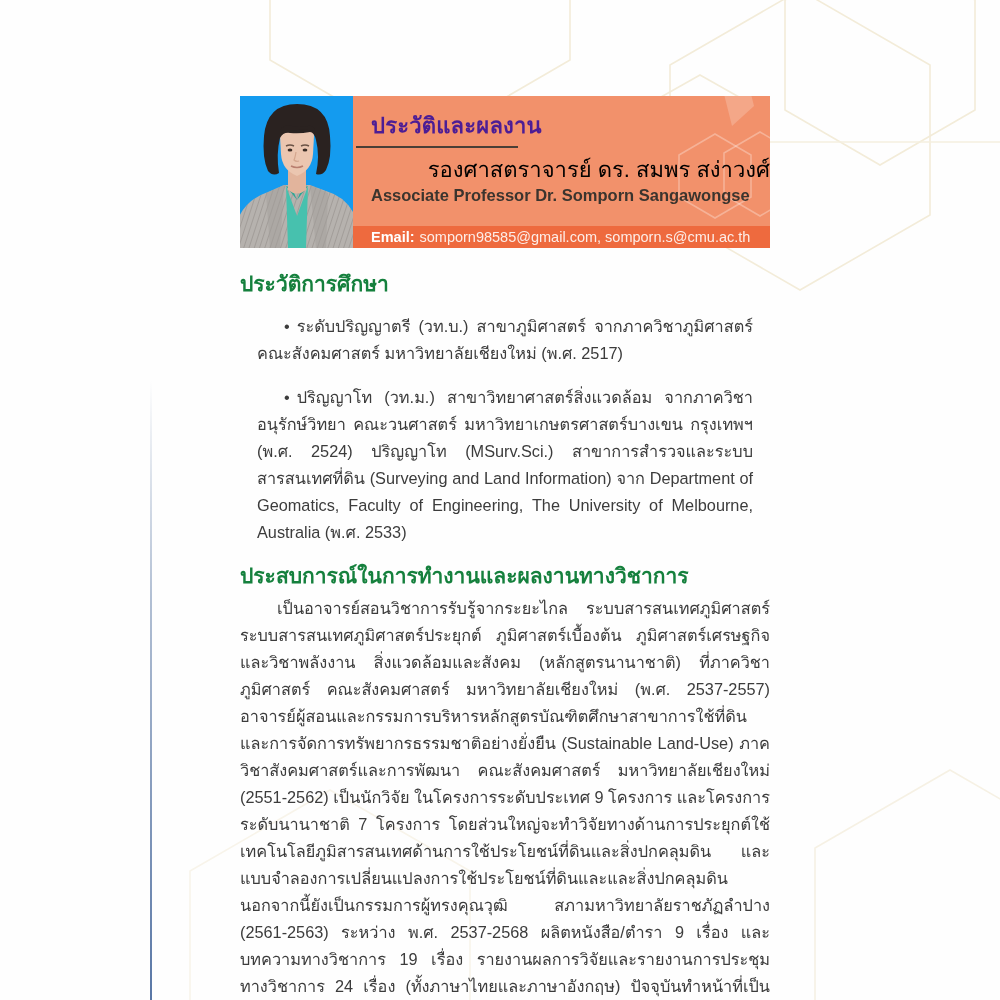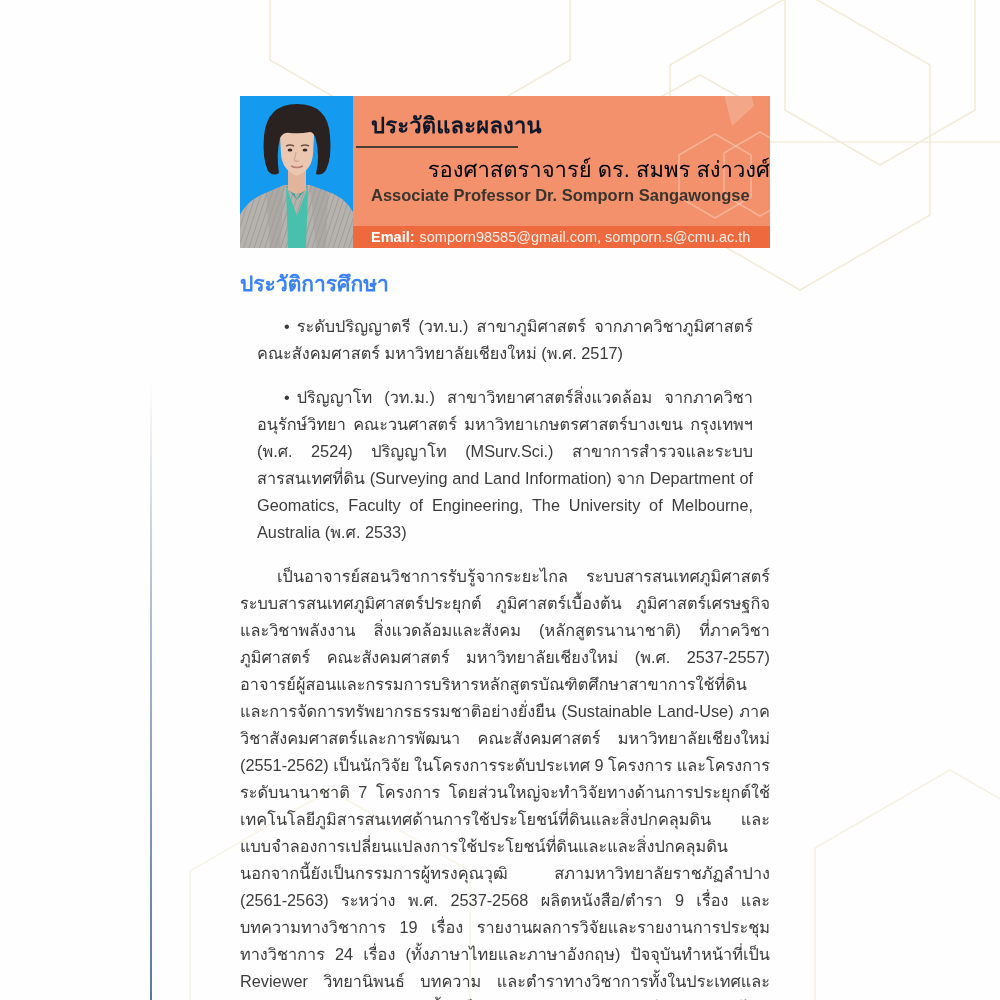--- a/index.html
+++ b/index.html
@@ -28,21 +28,21 @@
     background:#F2916B; overflow:hidden;
   }
   .card-deco { position:absolute; right:0; top:0; width:120px; height:152px; }
   .photo {
     position:absolute; left:0; top:0; width:113px; height:152px;
     background:#149BEF; overflow:hidden;
   }
   .card-text { position:absolute; left:131px; top:0; width:399px; height:130px; }
   .card-title {
     margin:0; padding-top:17px;
-    font-size:22px; line-height:26px; font-weight:700; color:#0f172a;
+    font-size:22px; line-height:26px; font-weight:700; color:#4c1d95;
     letter-spacing:0.2px;
   }
   .title-underline {
     margin-top:7px; width:162px; height:2px; background:#4A3F36;
     margin-left:-15px;
   }
   .name-th {
     margin-top:9px; font-size:22px; line-height:26px; font-weight:500; color:#3A323;text-align:right;
   }
   .name-en {
@@ -56,21 +56,21 @@
   .email-bar .lbl { font-weight:700; color:#ffffff; }
   .email-bar .val { color:rgba(255,255,255,0.88); margin-left:5px;text-align:right; }
 
   
   .content {
     position:absolute; left:240px; top:271px; width:530px;
     color:#3C3C3C;
   }
   .section-heading {
     margin:0 0 7px 0;
-    font-size:21px; line-height:25px; font-weight:700; color:#3b82f6;
+    font-size:21px; line-height:25px; font-weight:700; color:#15803d;
   }
   .section-heading.second { margin-top:13px; }
   .edu-item {
     margin:17px; font-size:16.3px; line-height:27px;
     text-align:justify; text-indent:27px;
   }
   .edu-item .bullet { margin-right:7px; }
   .experience-paragraph {
     margin:0; font-size:16.3px; line-height:27px;
     text-align:justify; text-indent:37px;
@@ -151,17 +151,18 @@
     </div>
   </div>
 
   <div class="content">
 
     <h2 class="section-heading">ประวัติการศึกษา</h2>
 
     <p class="edu-item"><span class="bullet">•</span><span>ระดับปริญญาตรี (วท.บ.) สาขาภูมิศาสตร์ จากภาควิชาภูมิศาสตร์ คณะสังคมศาสตร์ มหาวิทยาลัยเชียงใหม่ (พ.ศ. 2517)</span></p>
     <p class="edu-item"><span class="bullet">•</span><span>ปริญญาโท (วท.ม.) สาขาวิทยาศาสตร์สิ่งแวดล้อม จากภาควิชาอนุรักษ์วิทยา คณะวนศาสตร์ มหาวิทยาเกษตรศาสตร์บางเขน กรุงเทพฯ (พ.ศ. 2524) ปริญญาโท (MSurv.Sci.) สาขาการสำรวจและระบบสารสนเทศที่ดิน (Surveying and Land Information) จาก Department of Geomatics, Faculty of Engineering, The University of Melbourne, Australia (พ.ศ. 2533)</span></p>
 
+    <h2 class="section-heading second">ประสบการณ์ในการทำงานและผลงานทางวิชาการ</h2>
 
     <p class="experience-paragraph">เป็นอาจารย์สอนวิชาการรับรู้จากระยะไกล ระบบสารสนเทศภูมิศาสตร์ ระบบสารสนเทศภูมิศาสตร์ประยุกต์ ภูมิศาสตร์เบื้องต้น ภูมิศาสตร์เศรษฐกิจและวิชาพลังงาน สิ่งแวดล้อมและสังคม (หลักสูตรนานาชาติ) ที่ภาควิชาภูมิศาสตร์ คณะสังคมศาสตร์ มหาวิทยาลัยเชียงใหม่ (พ.ศ. 2537-2557) อาจารย์ผู้สอนและกรรมการบริหารหลักสูตรบัณฑิตศึกษาสาขาการใช้ที่ดินและการจัดการทรัพยากรธรรมชาติอย่างยั่งยืน (Sustainable Land-Use) ภาควิชาสังคมศาสตร์และการพัฒนา คณะสังคมศาสตร์ มหาวิทยาลัยเชียงใหม่ (2551-2562) เป็นนักวิจัย ในโครงการระดับประเทศ 9 โครงการ และโครงการระดับนานาชาติ 7 โครงการ โดยส่วนใหญ่จะทำวิจัยทางด้านการประยุกต์ใช้เทคโนโลยีภูมิสารสนเทศด้านการใช้ประโยชน์ที่ดินและสิ่งปกคลุมดิน และแบบจำลองการเปลี่ยนแปลงการใช้ประโยชน์ที่ดินและและสิ่งปกคลุมดิน นอกจากนี้ยังเป็นกรรมการผู้ทรงคุณวุฒิ สภามหาวิทยาลัยราชภัฏลำปาง (2561-2563) ระหว่าง พ.ศ. 2537-2568 ผลิตหนังสือ/ตำรา 9 เรื่อง และบทความทางวิชาการ 19 เรื่อง รายงานผลการวิจัยและรายงานการประชุมทางวิชาการ 24 เรื่อง (ทั้งภาษาไทยและภาษาอังกฤษ) ปัจจุบันทำหน้าที่เป็น Reviewer วิทยานิพนธ์ บทความ และตำราทางวิชาการทั้งในประเทศและระดับนานาชาติ นอกจากนี้ยังเป็นสมาชิกสมาคมภูมิศาสตร์แห่งประเทศไทย สมาคมสำรวจข้อมูลระยะไกลและสารสนเทศภูมิศาสตร์แห่งประเทศไทย และสมาคม Modeling and Simulation Society of Australia and New Zealand (MODSIM)</p>
   </div>
 
 </div>
 
 </body></html>

